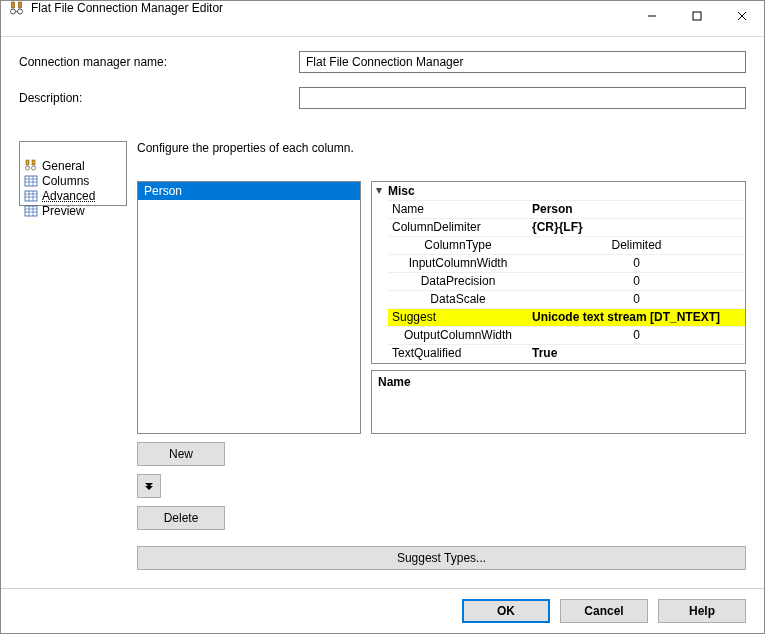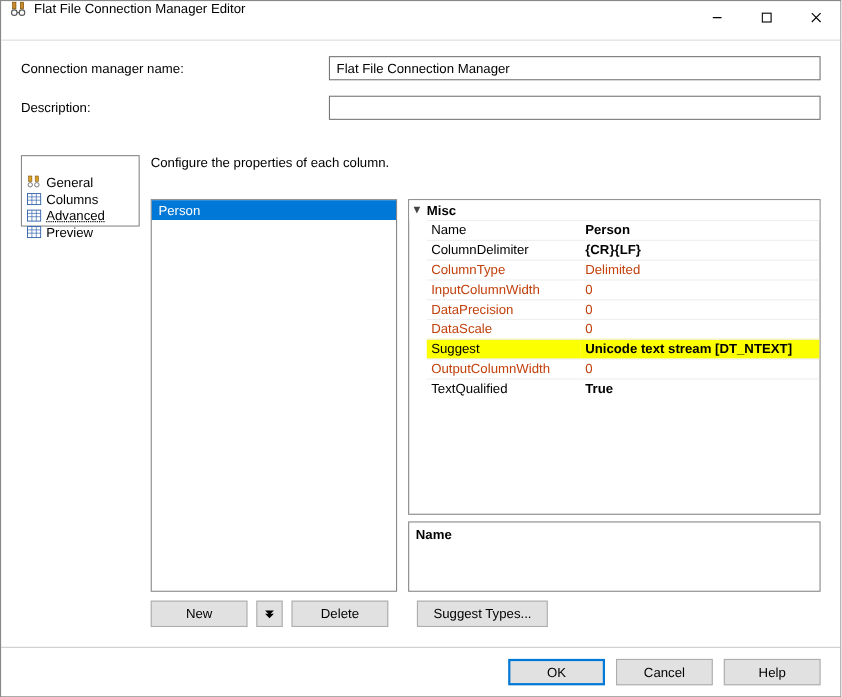--- a/index.html
+++ b/index.html
@@ -132,33 +132,34 @@
   .propcat .catlabel { font-weight: bold; margin-left:2px; }
   .proprow { display: contents; }
   .proprow > .c0 { }
   .proprow > .c1, .proprow > .c2 {
     height: 18px;
     padding: 1px 4px;
     border-top: 1px solid #eee;
     white-space: nowrap;
     overflow: hidden;
   }
-  .proprow.disabled > .c1, .proprow.disabled > .c2 { color: #c2410c; }
+  .proprow.disabled > .c1, .proprow.disabled > .c2 { color: #000000; text-align: center; }
   .proprow .bold { font-weight: bold; }
   .highlight { background: #fcff00; }
   .descbox {
     height: 64px;
     border: 1px solid #888;
     padding: 4px 6px;
   }
   .descbox .desctitle { font-weight: bold; }
   .btnrow {
     display: flex;
     gap: 8px;
     margin-top: 8px;
+    flex-direction: column;
   }
   .btn {
     height: 24px;
     background: #e1e1e1;
     border: 1px solid #adadad;
     font: inherit;
     padding: 0 14px;
     cursor: default;
   }
   .btn.w88 { width: 88px; }
@@ -166,20 +167,21 @@
   .btn.dd {
     width: 24px; padding:0;
     display:inline-flex; align-items:center; justify-content:center;
   }
   .footer {
     border-top: 1px solid #ccc;
     padding: 10px 18px;
     display: flex;
     justify-content: flex-end;
     gap: 10px;
+    font-weight: bold;
   }
   svg { display:block; }
 </style>
 </head>
 <body>
 
 <div class="window">
 
   <div class="titlebar">
     <span class="titlebar-icon">

